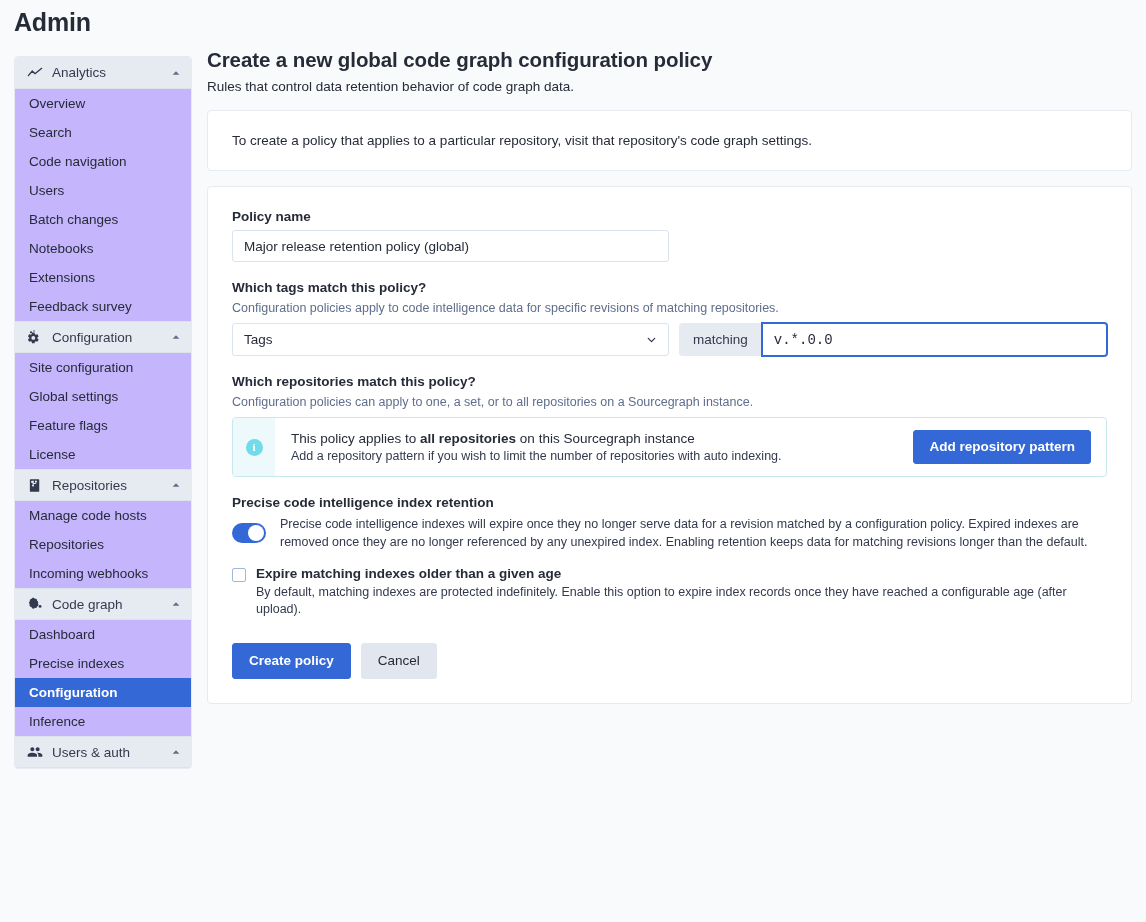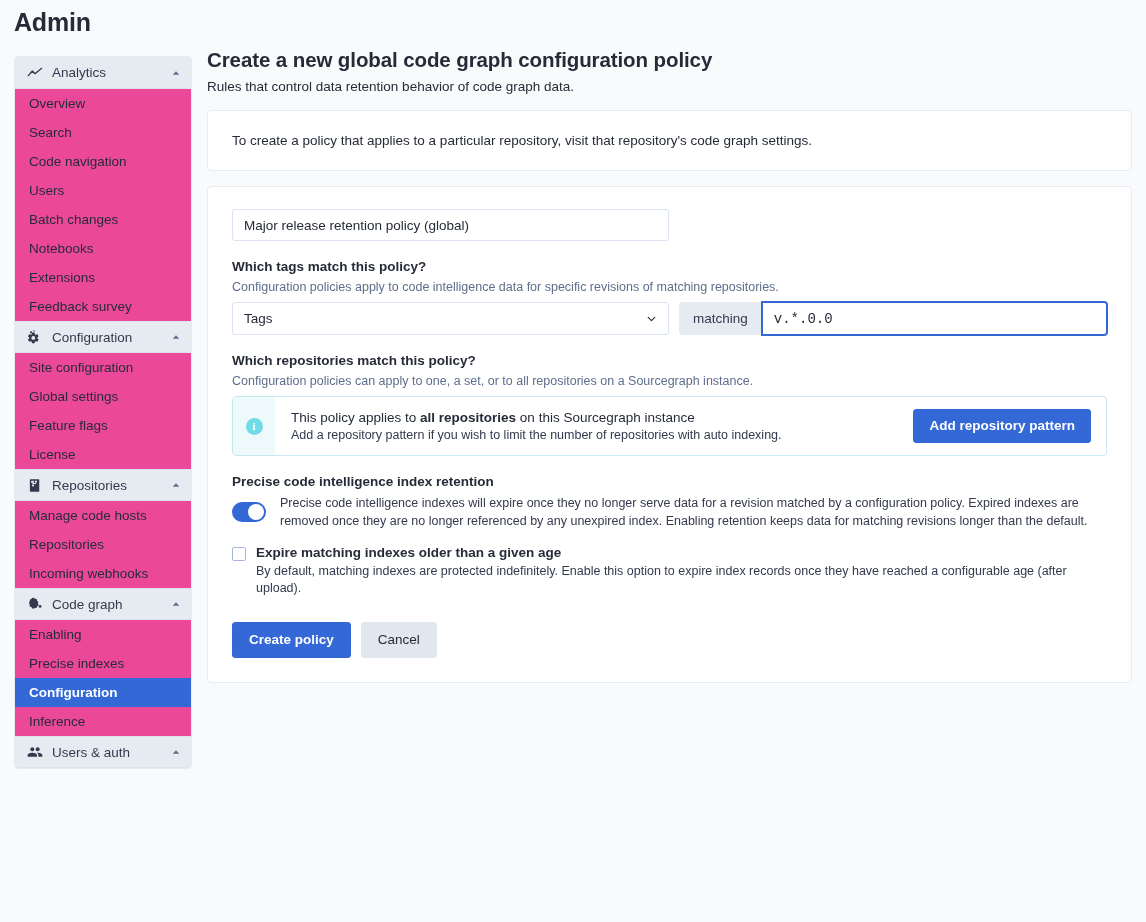--- a/index.html
+++ b/index.html
@@ -54,21 +54,21 @@
     color: #5e6e8c;
   }
   .sb-item {
     display: block;
     padding: 7px 12px 7px 14px;
     font-size: 13.5px;
     color: #262b38;
     text-decoration: none;
     cursor: pointer;
     white-space: nowrap;
-    background: #ec4899;
+    background: #c4b5fd;
   }
   .sb-item.active {
     background: #3368d6;
     color: #ffffff;
     font-weight: 700;
   }
 
   
   .main {
     position: absolute; left: 207px; top: 48px;
@@ -338,21 +338,21 @@
             <circle cx="19.6" cy="15.6" r="2.1"></circle>
           </svg>
         </span>
         <span class="sb-group-label">Code graph</span>
         <span class="sb-caret">
           <svg width="10" height="10" viewBox="0 0 24 24" fill="currentColor">
             <polygon points="12,8 20,16 4,16"></polygon>
           </svg>
         </span>
       </div>
-      <a class="sb-item">Enabling</a>
+      <a class="sb-item">Dashboard</a>
       <a class="sb-item">Precise indexes</a>
       <a class="sb-item active">Configuration</a>
       <a class="sb-item">Inference</a>
       <div class="sb-group-header">
         <span class="sb-group-icon">
           <svg width="16" height="16" viewBox="0 0 24 24" fill="currentColor">
             <path d="M16 11c1.66 0 2.99-1.34 2.99-3S17.66 5 16 5s-3 1.34-3 3 1.34 3 3 3zm-8 0c1.66 0 2.99-1.34 2.99-3S9.66 5 8 5 5 6.34 5 8s1.34 3 3 3zm0 2c-2.33 0-7 1.17-7 3.5V19h14v-2.5c0-2.33-4.67-3.5-7-3.5zm8 0c-.29 0-.62.02-.97.05 1.16.84 1.97 1.97 1.97 3.45V19h6v-2.5c0-2.33-4.67-3.5-7-3.5z"></path>
           </svg>
         </span>
         <span class="sb-group-label">Users &amp; auth</span>
@@ -369,20 +369,21 @@
     <h1 class="main-title">Create a new global code graph configuration policy</h1>
     <p class="main-sub">Rules that control data retention behavior of code graph data.</p>
 
     <div class="card card-notice">
       <p>To create a policy that applies to a particular repository, visit that repository's code graph settings.</p>
     </div>
 
     <div class="card card-form">
 
       <div class="block">
+        <div class="field-label">Policy name</div>
         <input class="text-input" type="text" value="Major release retention policy (global)" style="">
       </div>
 
       <div class="block">
         <div class="field-label">Which tags match this policy?</div>
         <div class="field-help">Configuration policies apply to code intelligence data for specific revisions of matching repositories.</div>
         <div class="tag-row">
           <div class="select-wrap">
             <select class="select-el" id="tag-select"><option>Tags</option><option>Branches</option><option>Commits</option></select>
             <span class="select-chevron">

